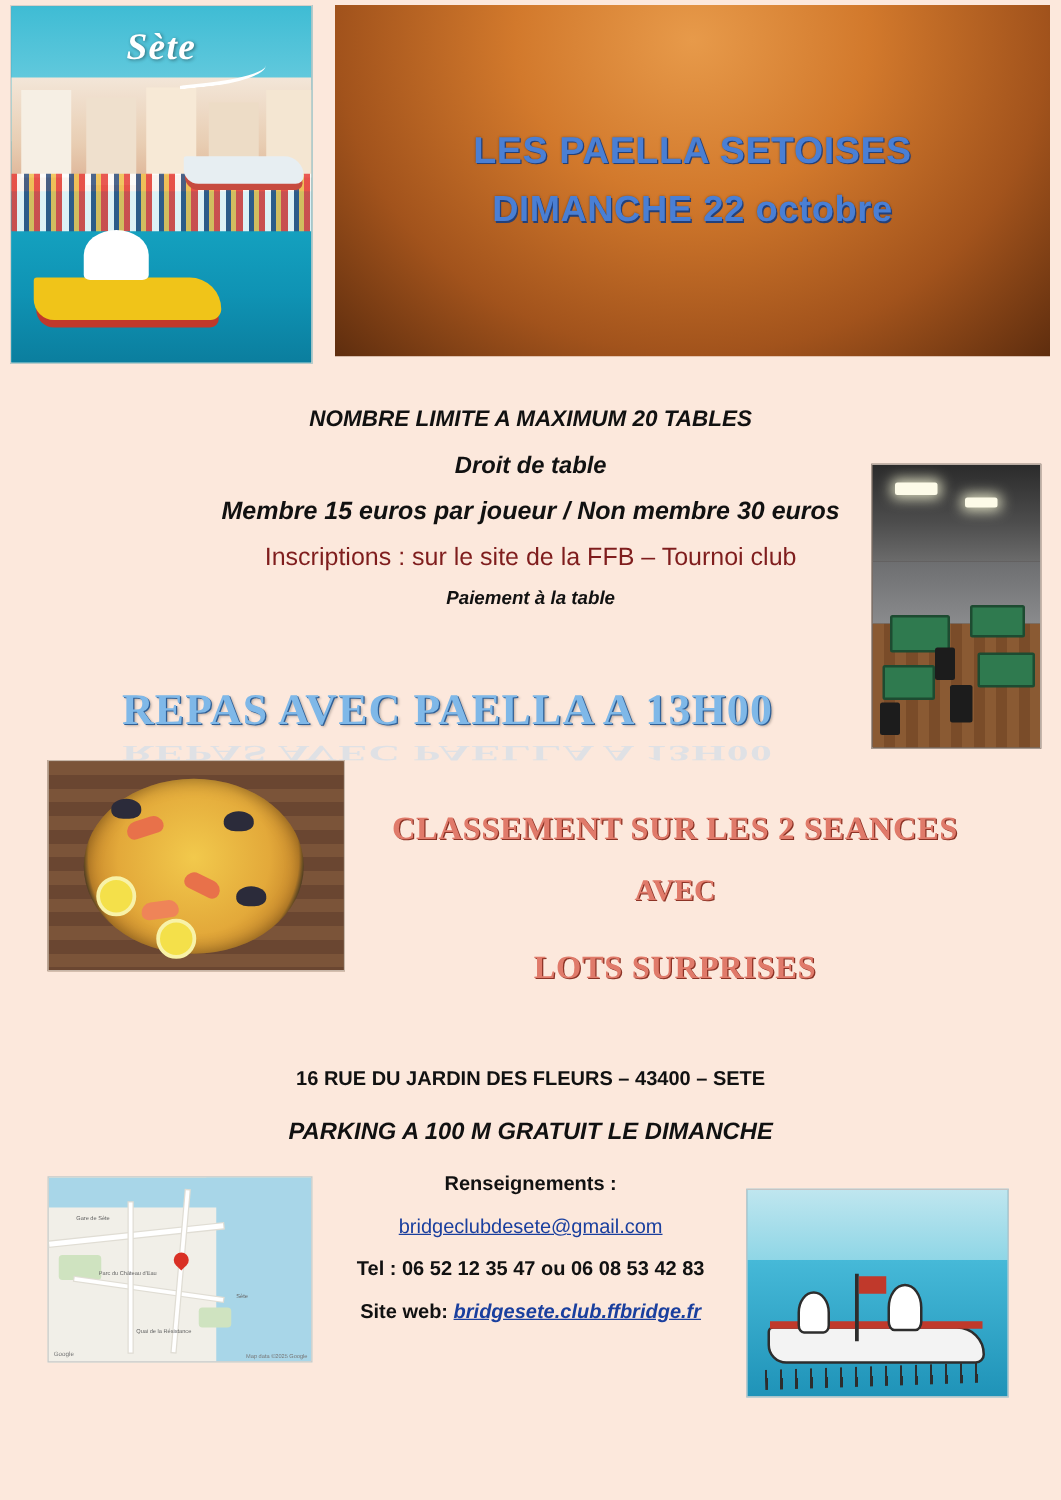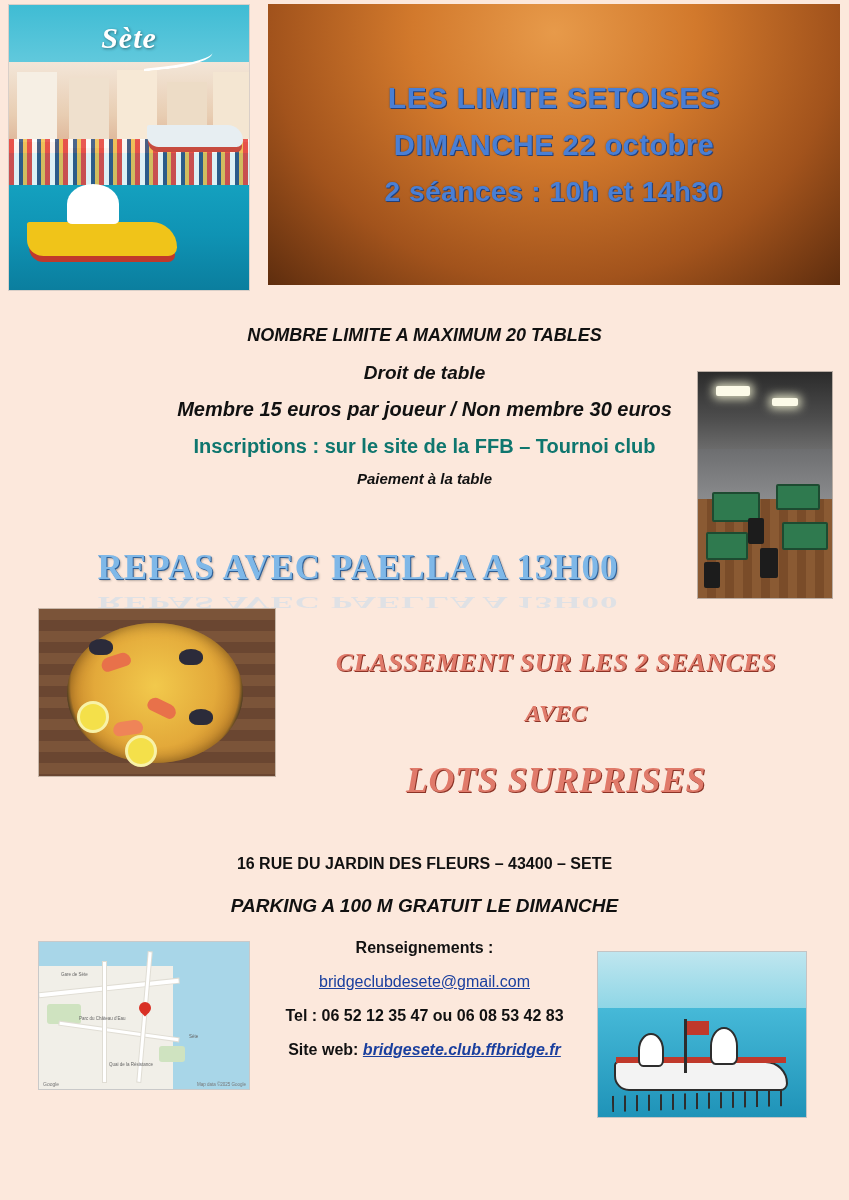--- a/index.html
+++ b/index.html
@@ -159,22 +159,22 @@
   }
   .info-3 {
     font-size: 20px;
     font-weight: bold;
     font-style: italic;
     color: #111;
     margin-bottom: 14px;
   }
   .info-4 {
     font-size: 20px;
-    font-weight: bold;
-    color: #0f766e;
+    font-weight: normal;
+    color: #7f1d1d;
     margin-bottom: 12px;
   }
   .info-5 {
     font-size: 15px;
     font-weight: bold;
     font-style: italic;
     color: #111;
   }
 
   
@@ -291,33 +291,32 @@
   .pp-lemon {
     position: absolute; width: 26px; height: 26px; background: #f4e04a;
     border-radius: 50%; border: 3px solid #f8f2a8;
   }
   .pp-le1 { left: 38px; top: 92px; }
   .pp-le2 { left: 86px; top: 126px; }
 
   
   .classement {
     position: absolute;
-    left: 306px;
+    left: 290px;
     top: 648px;
     width: 500px;
     text-align: center;
     font-family: "Liberation Serif", serif;
     font-weight: bold;
     color: #e07a6a;
     text-shadow: 1px 1px 0 #8c3326;
-    font-style: italic;
   }
   .cl-1 { font-size: 26px; margin-bottom: 22px; letter-spacing: .5px; }
   .cl-2 { font-size: 24px; margin-bottom: 32px; }
-  .cl-3 { font-size: 36px; letter-spacing: .5px; }
+  .cl-3 { font-size: 26px; letter-spacing: .5px; }
 
   
   .address-block {
     position: absolute;
     left: 0;
     top: 855px;
     width: 849px;
     text-align: center;
   }
   .addr-1 {
@@ -451,23 +450,22 @@
     <div class="poster-town"></div>
     <div class="poster-water"></div>
     <div class="poster-crowd"></div>
     <div class="poster-boat"></div>
     <div class="poster-boat2"></div>
     <div class="poster-title">Sète</div>
     <div class="poster-swash"></div>
   </div>
 
   <div class="banner">
-    <div class="banner-line l1">LES LIMITE SETOISES</div>
+    <div class="banner-line l1">LES PAELLA SETOISES</div>
     <div class="banner-line l2">DIMANCHE 22 octobre</div>
-    <div class="banner-line l4">2 séances :  10h et 14h30</div>
   </div>
 
   <div class="info-block">
     <div class="info-1">NOMBRE LIMITE A MAXIMUM 20 TABLES</div>
     <div class="info-2">Droit de table</div>
     <div class="info-3">Membre 15 euros par joueur / Non membre 30 euros</div>
     <div class="info-4">Inscriptions : sur le site de la FFB – Tournoi club</div>
     <div class="info-5">Paiement à la table</div>
   </div>
 

